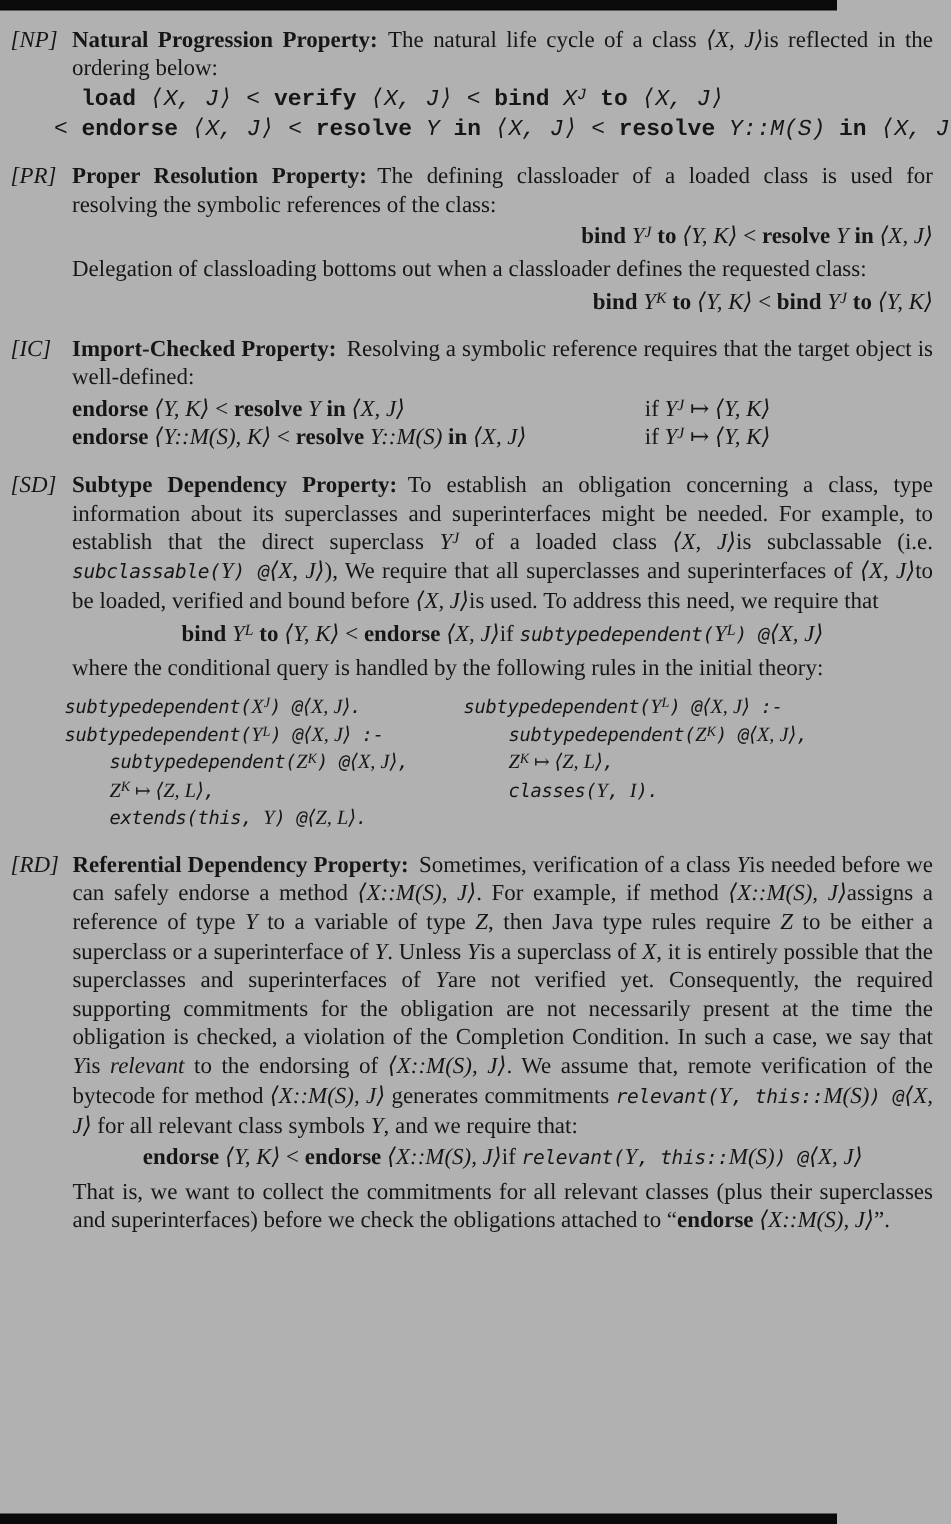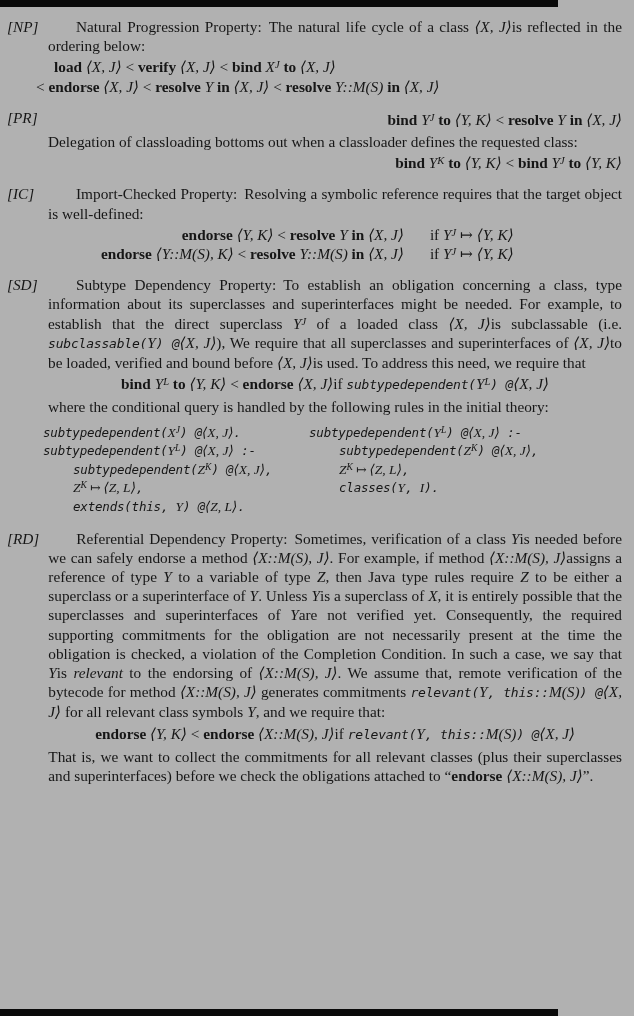--- a/index.html
+++ b/index.html
@@ -26,26 +26,26 @@
   .seclabel{
     flex:0 0 41px;box-sizing:border-box;
     font-style:italic;padding-right:9px;text-align:left;
   }
   .secbody{flex:1;min-width:0;}
   .para{text-align:justify;}
   .sg.b{font-weight:bold;}
   .sg.i{font-style:italic;}
   .sg.t{font-family:"DejaVu Sans Mono","Liberation Mono",monospace;font-size:13px;letter-spacing:-0.2px;font-style:italic;}
   .sg.s{font-style:italic;font-size:10.5px;vertical-align:0.38em;line-height:0;}
-  .sg.title{font-weight:normal;margin-right:7px;margin-left:28px;}
+  .sg.title{font-weight:bold;margin-right:7px;}
   .eq{margin:2px 0 3px;}
-  .eqline{white-space:nowrap;}
+  .eqline{white-space:nowrap;font-family:Liberation Mono, monospace;}
   .eqcenter{text-align:right;white-space:nowrap;}
   .eqpair{display:flex;white-space:nowrap;}
-  .eqpair .eqmain{flex:0 0 62%;text-align:right;}
+  .eqpair .eqmain{flex:0 0 62%;}
   .eqpair .eqcond{margin-left:26px;flex:none;}
   .eqsplit{display:flex;justify-content:center;white-space:nowrap;}
   .codeblock{
     display:flex;margin:7px 0 3px;
     font-size:12.5px;line-height:18.6px;
   }
   .codecol{white-space:nowrap;}
   .codecol.c1{flex:0 0 266px;margin-left:-5px;}
   .codeblock .sg.t{font-size:12.5px;}
   .codeblock .sg.i{font-size:13.5px;}
@@ -64,20 +64,21 @@
           <div class="para"><span class="sg title">Natural Progression Property:</span><span class="sg r">The natural life cycle of a class </span><span class="sg i">⟨X, J⟩</span><span class="sg r">is reflected in the ordering below:</span></div>
           <div class="eq">
             <div class="eqline" style="margin-left: 6px;"><span class="sg b">load </span><span class="sg i">⟨X, J⟩</span><span class="sg r"> &lt; </span><span class="sg b">verify </span><span class="sg i">⟨X, J⟩</span><span class="sg r"> &lt; </span><span class="sg b">bind </span><span class="sg i">X</span><span class="sg s">J</span><span class="sg b"> to </span><span class="sg i">⟨X, J⟩</span></div>
             <div class="eqline" style="margin-left: -12px;"><span class="sg r">&lt; </span><span class="sg b">endorse </span><span class="sg i">⟨X, J⟩</span><span class="sg r"> &lt; </span><span class="sg b">resolve </span><span class="sg i">Y</span><span class="sg b"> in </span><span class="sg i">⟨X, J⟩</span><span class="sg r"> &lt; </span><span class="sg b">resolve </span><span class="sg i">Y::M(S)</span><span class="sg b"> in </span><span class="sg i">⟨X, J⟩</span></div>
           </div>
         </div>
       </div>
       <div class="section">
         <div class="seclabel">[PR]</div>
         <div class="secbody">
+          <div class="para"><span class="sg title">Proper Resolution Property:</span><span class="sg r">The defining classloader of a loaded class is used for resolving the symbolic references of the class:</span></div>
           <div class="eq">
             <div class="eqcenter"><span class="sg b">bind </span><span class="sg i">Y</span><span class="sg s">J</span><span class="sg b"> to </span><span class="sg i">⟨Y, K⟩</span><span class="sg r"> &lt; </span><span class="sg b">resolve </span><span class="sg i">Y</span><span class="sg b"> in </span><span class="sg i">⟨X, J⟩</span></div>
           </div>
           <div class="para"><span class="sg r">Delegation of classloading bottoms out when a classloader defines the requested class:</span></div>
           <div class="eq">
             <div class="eqcenter"><span class="sg b">bind </span><span class="sg i">Y</span><span class="sg s">K</span><span class="sg b"> to </span><span class="sg i">⟨Y, K⟩</span><span class="sg r"> &lt; </span><span class="sg b">bind </span><span class="sg i">Y</span><span class="sg s">J</span><span class="sg b"> to </span><span class="sg i">⟨Y, K⟩</span></div>
           </div>
         </div>
       </div>
       <div class="section">

